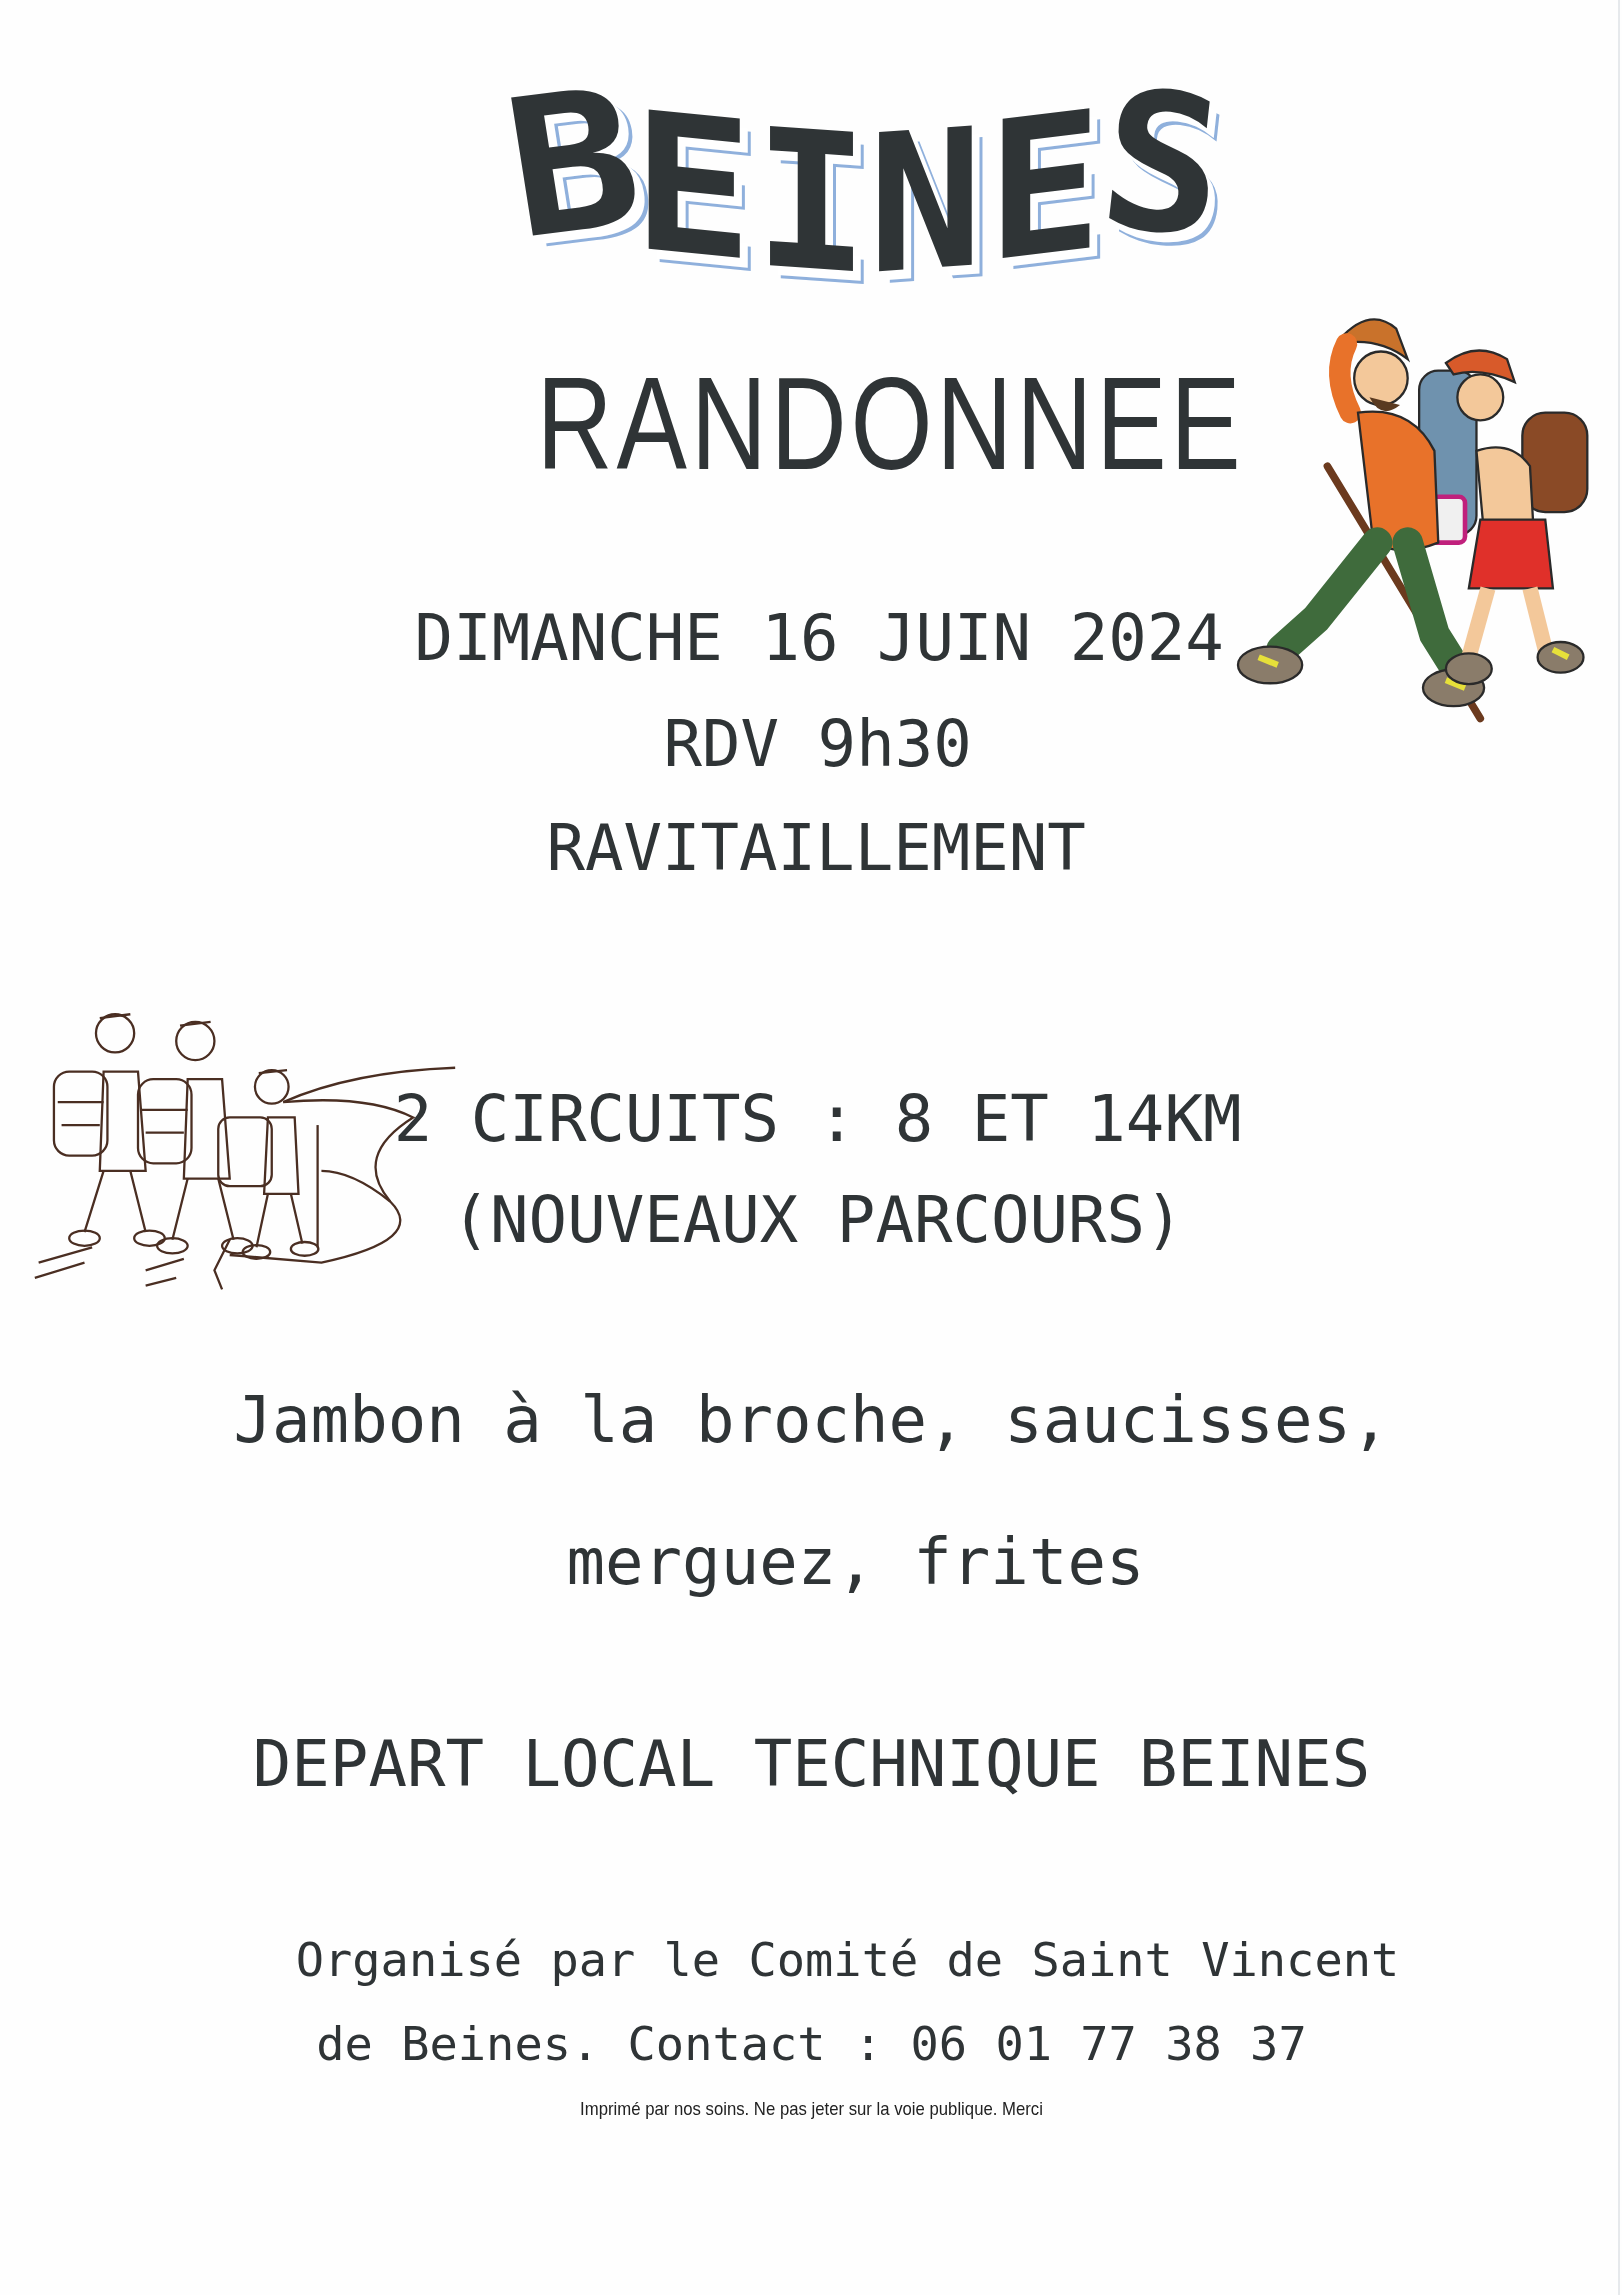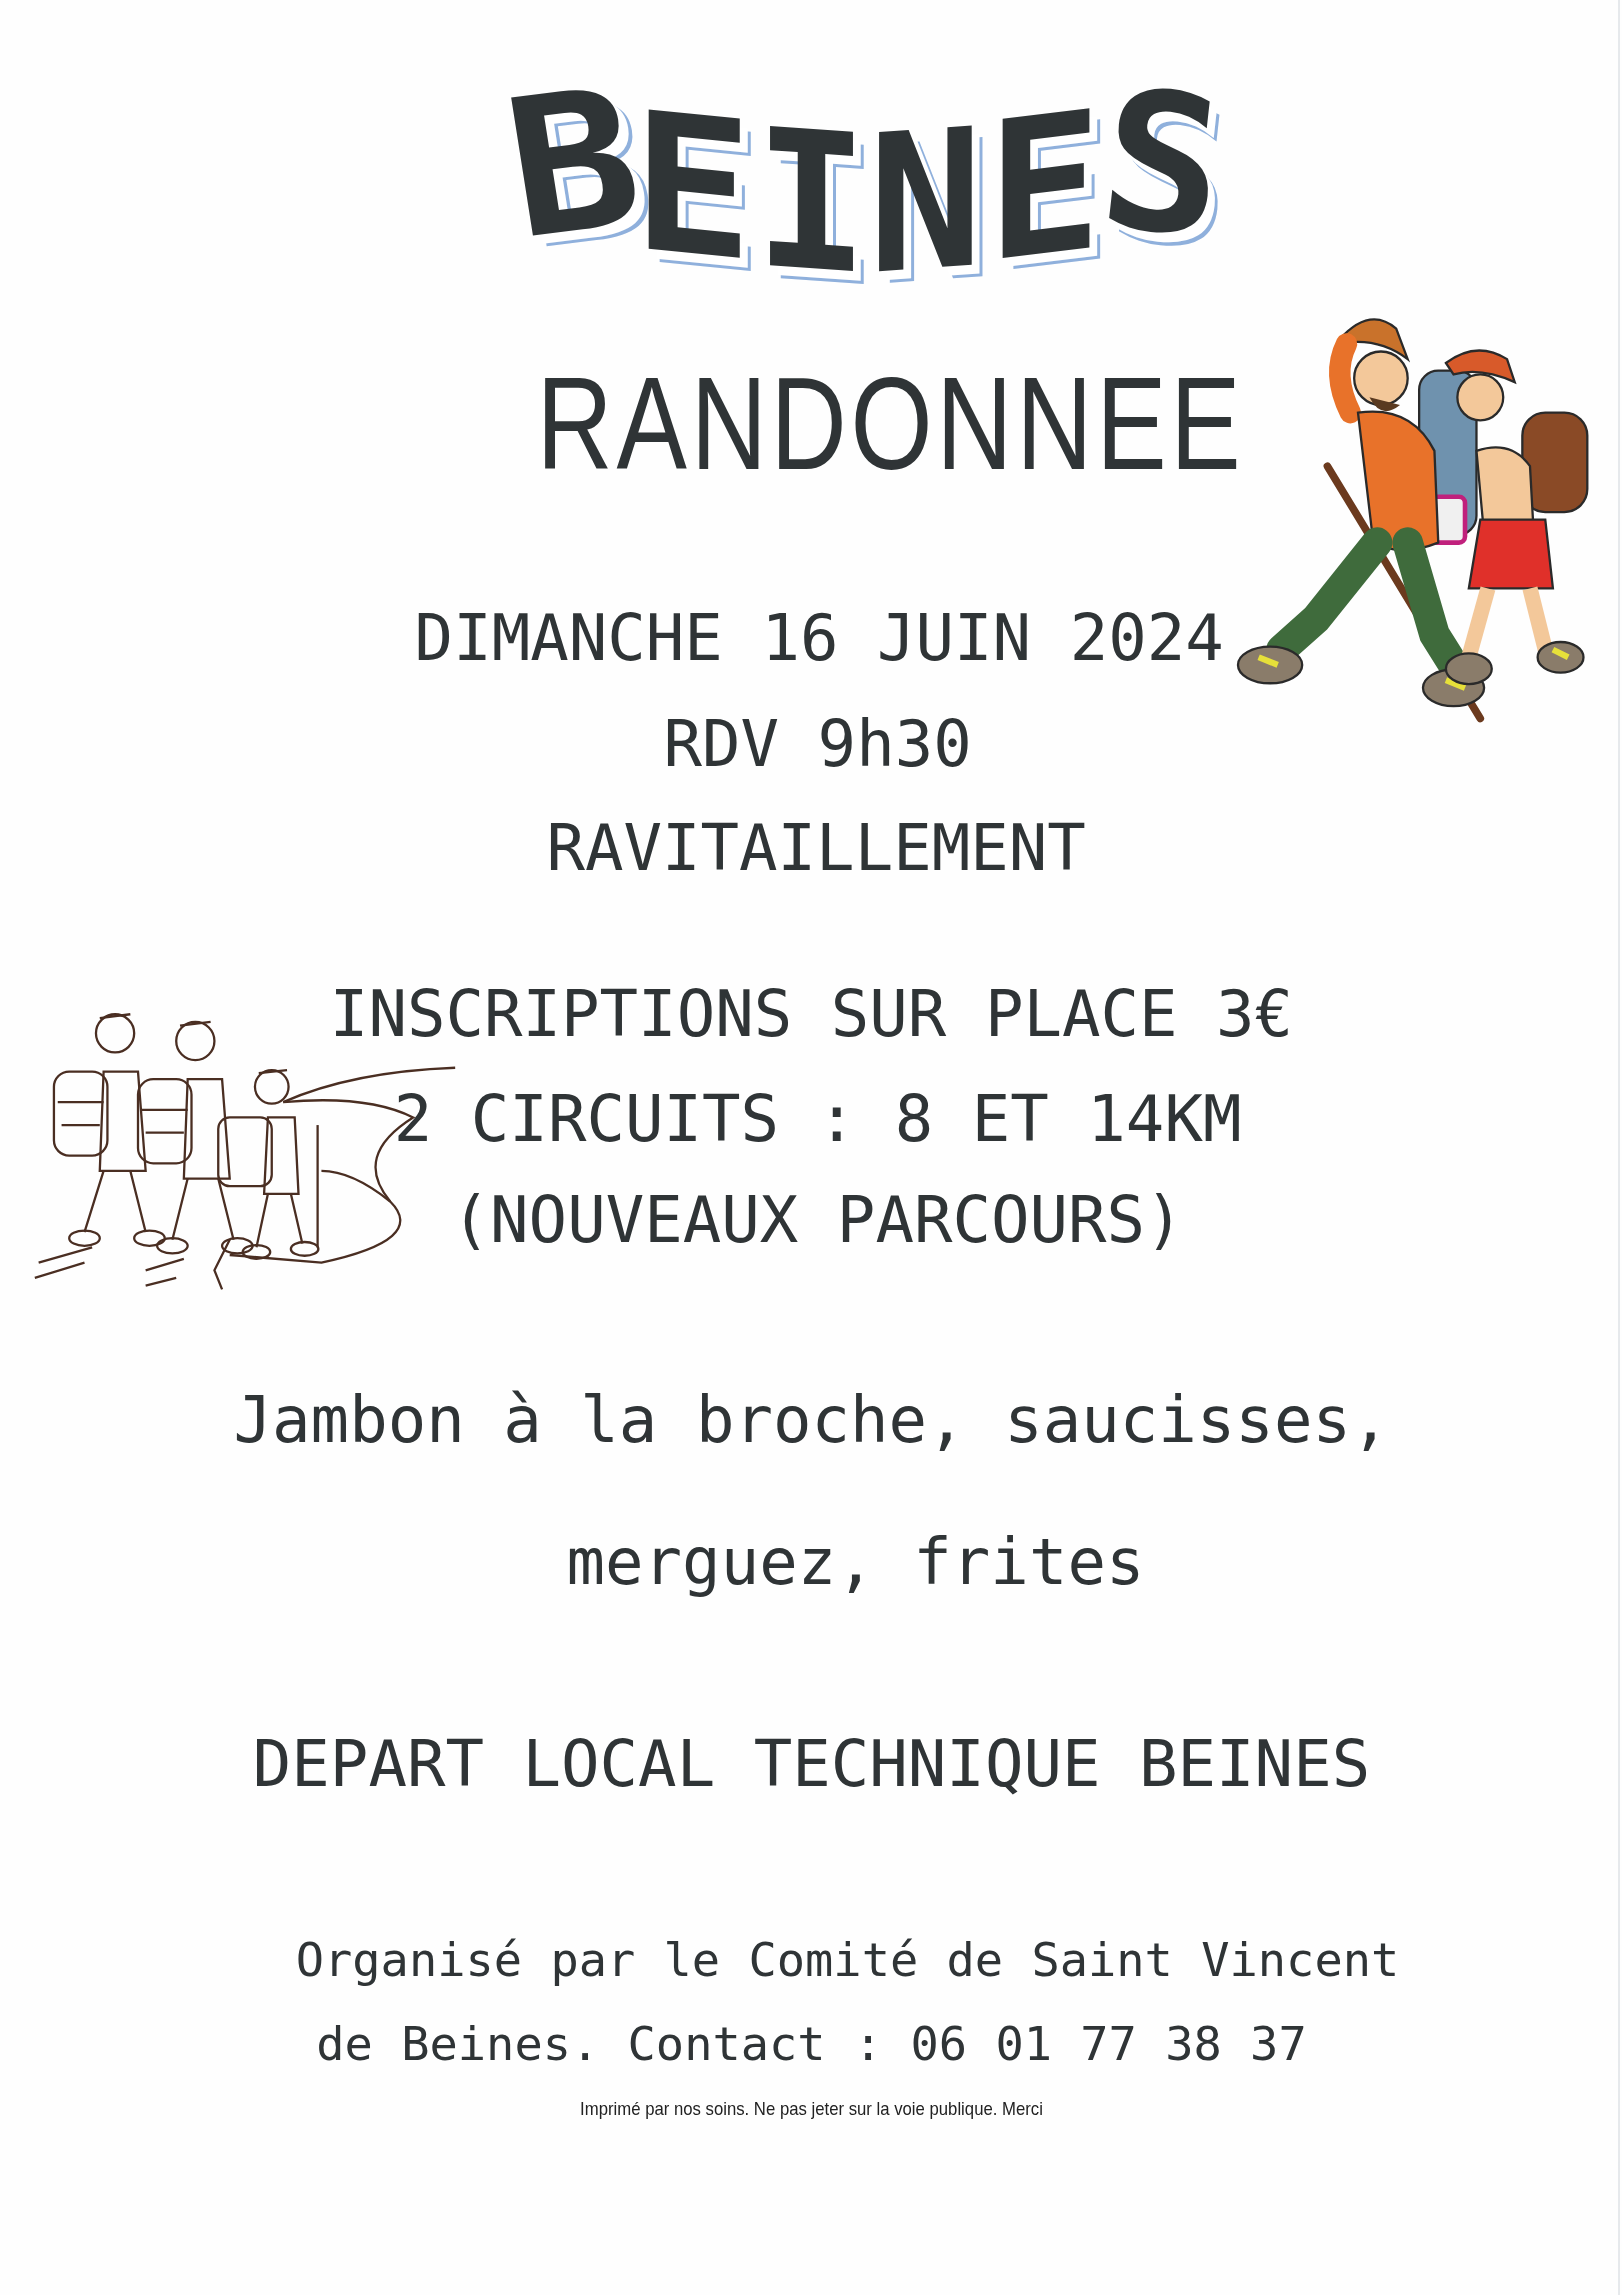--- a/index.html
+++ b/index.html
@@ -118,21 +118,20 @@
     <circle cx="315" cy="120" r="22"></circle>
     <path d="M298 102 L335 98"></path>
     <rect x="245" y="160" width="70" height="90" rx="15"></rect>
     <path d="M310 160 L345 160 L350 260 L305 260 Z"></path>
     <path d="M310 260 L295 330 M340 260 L355 325"></path>
     <path d="M375 170 L375 330"></path>
     <ellipse cx="295" cy="336" rx="18" ry="9"></ellipse>
     <ellipse cx="358" cy="332" rx="18" ry="9"></ellipse>
   </svg>
 
-  <div class="txt l83" style="top:982px; left:0px;">INSCRIPTIONS SUR PLACE 3€</div>
   <div class="txt l83" style="top:1087px; left:6.1px;">2 CIRCUITS : 8 ET 14KM</div>
   <div class="txt l83" style="top:1188px; left:6.1px;">(NOUVEAUX PARCOURS)</div>
 
   <div class="txt l83" style="top:1388px; left:0px;">Jambon à la broche, saucisses,</div>
   <div class="txt l83" style="top:1530px; left:0px;padding-left:44px;">merguez, frites</div>
 
   <div class="txt l83" style="top:1732px; left:0px;">DEPART LOCAL TECHNIQUE BEINES</div>
 
   <div class="txt l62" style="top:1936px; left:0px;margin-left:36px;">Organisé par le Comité de Saint Vincent</div>
   <div class="txt l62" style="top:2020px; left:0px;">de Beines. Contact : 06 01 77 38 37</div>

